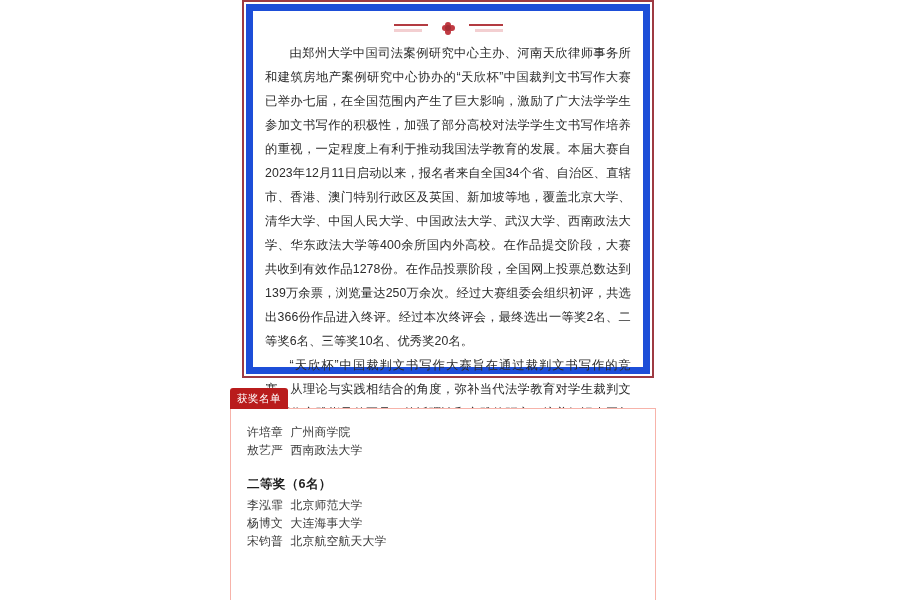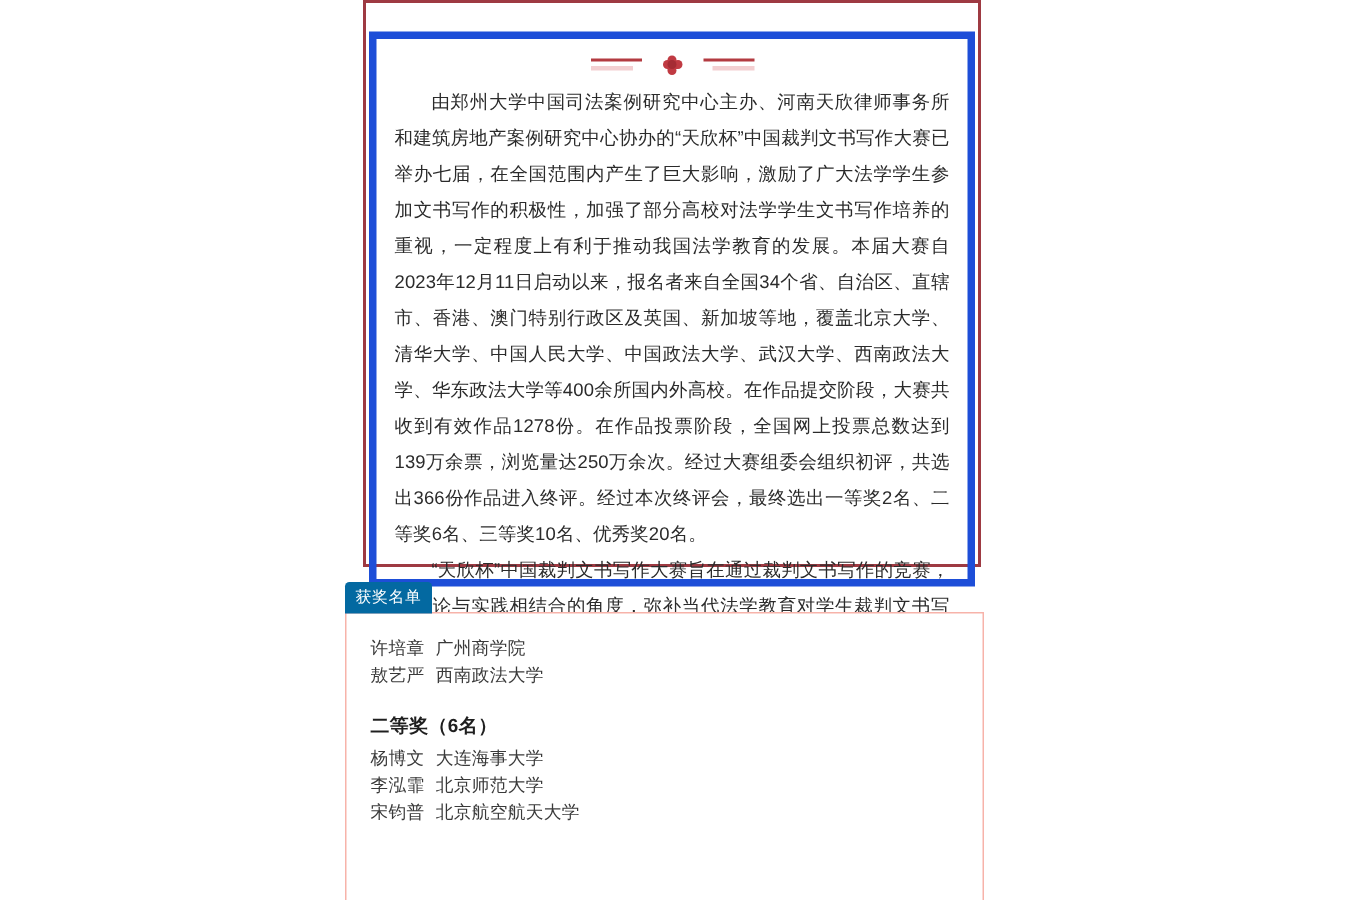--- a/index.html
+++ b/index.html
@@ -23,23 +23,22 @@
     height: 378px;
     box-sizing: border-box;
     border: 2px solid #9e3a42;
     background: #ffffff;
     padding: 2px;
   }
   .article-inner {
     box-sizing: border-box;
     width: 100%;
     height: 100%;
-    border: 5px solid #1d4ed8;
+    border: 7px solid #1d4ed8;
     padding: 6px 12px 8px 12px;
-    margin-top: 17px;
   }
 
   
   .ornament {
     height: 22px;
     display: flex;
     align-items: center;
     justify-content: center;
     gap: 14px;
   }
@@ -95,21 +94,21 @@
 
   
   .award-panel {
     position: absolute;
     left: 230px;
     top: 388px;
     width: 426px;
   }
   .award-tab {
     display: inline-block;
-    background: #0369a1;
+    background: #b91c1c;
     color: #ffffff;
     font-size: 10.5px;
     line-height: 1;
     padding: 5px 7px 5px 7px;
     border-radius: 3px 3px 0 0;
     letter-spacing: 0.5px;
     position: relative;
     z-index: 2;
   }
   .award-box {
@@ -185,28 +184,28 @@
       </div>
       <div class="award-entry">
         <span class="name">敖艺严</span>
         <span class="school">西南政法大学</span>
       </div>
     </div>
 
     <div class="award-group">
       <div class="award-title">二等奖（6名）</div>
       <div class="award-entry">
+        <span class="name">李泓霏</span>
+        <span class="school">北京师范大学</span>
+      </div>
+      <div class="award-entry">
         <span class="name">杨博文</span>
         <span class="school">大连海事大学</span>
       </div>
       <div class="award-entry">
-        <span class="name">李泓霏</span>
-        <span class="school">北京师范大学</span>
-      </div>
-      <div class="award-entry">
         <span class="name">宋钧普</span>
         <span class="school">北京航空航天大学</span>
       </div>
 
     </div>
 
   </div>
 </div>
 
 </body></html>

